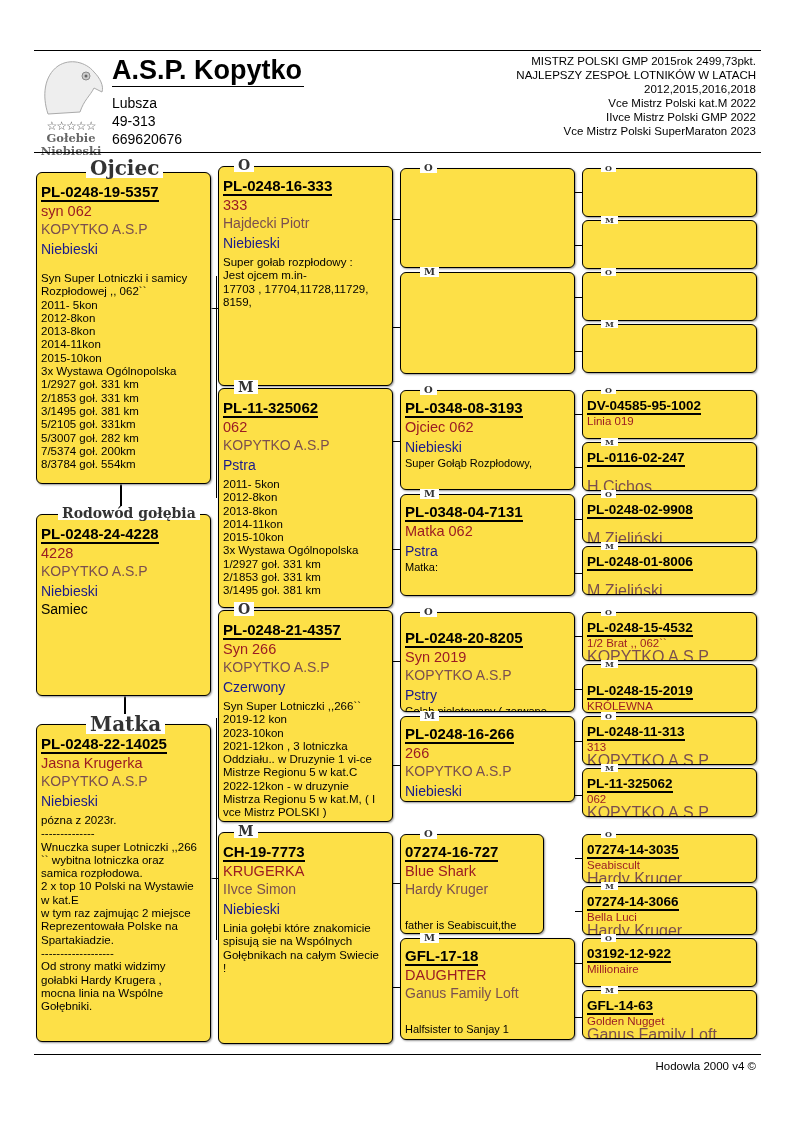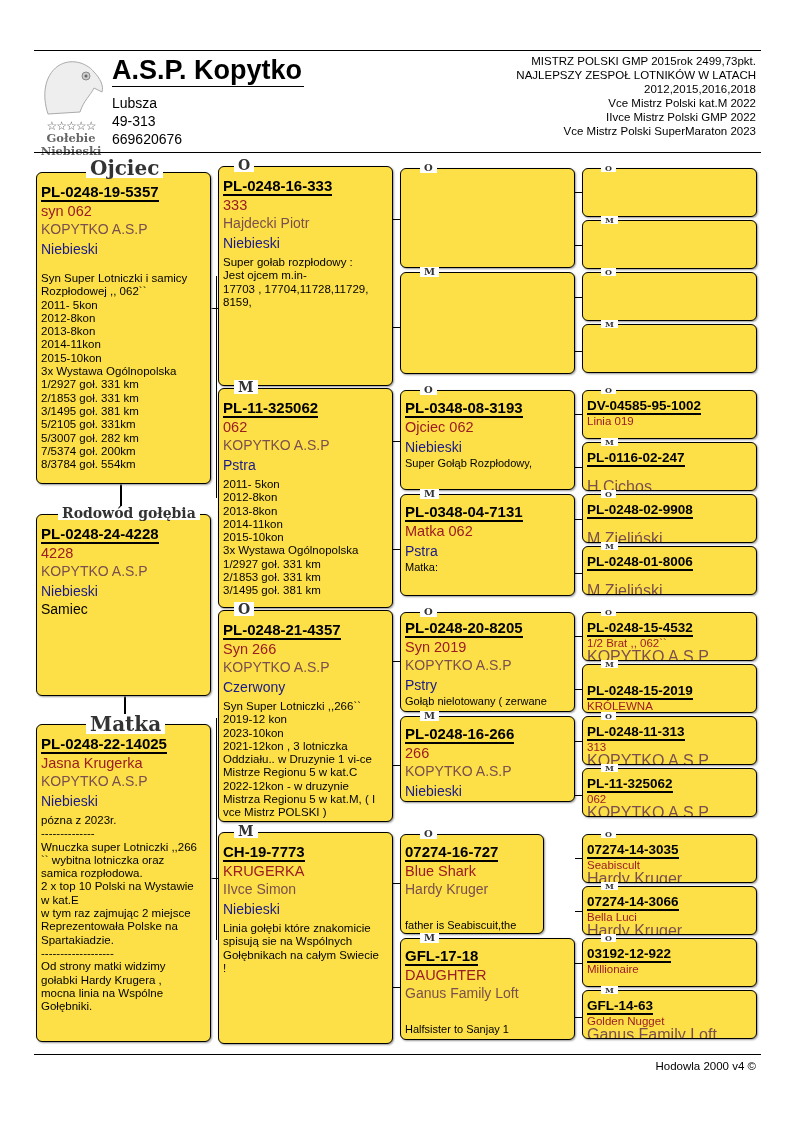--- a/index.html
+++ b/index.html
@@ -169,21 +169,21 @@
     <div class="hline" style="left: 575px; top: 296.5px; width: 7px;"></div>
     <div class="hline" style="left: 575px; top: 350.56px; width: 7px;"></div>
     <div class="box sm" style="left: 400px; top: 390px; width: 175px; height: 100px; padding-top: 8px;"><div class="ring">PL-0348-08-3193</div><div class="name">Ojciec 062</div><div class="owner"></div><div class="color" style="min-height: 18px;">Niebieski</div><div class="notes" style="font-size: 11px; margin-top: 1px;">Super Gołąb Rozpłodowy,</div></div>
     <div class="legend sml" style="left: 420px; top: 385px;">O</div>
     <div class="hline" style="left: 575px; top: 414px; width: 7px;"></div>
     <div class="hline" style="left: 575px; top: 467.04px; width: 7px;"></div>
     <div class="box sm" style="left: 400px; top: 494px; width: 175px; height: 102px; padding-top: 8px;"><div class="ring">PL-0348-04-7131</div><div class="name">Matka 062</div><div class="owner"></div><div class="color" style="min-height: 18px;">Pstra</div><div class="notes" style="font-size: 11px; margin-top: 1px;">Matka:</div></div>
     <div class="legend sml" style="left: 420px; top: 489px;">M</div>
     <div class="hline" style="left: 575px; top: 518.5px; width: 7px;"></div>
     <div class="hline" style="left: 575px; top: 572.56px; width: 7px;"></div>
-    <div class="box sm" style="left: 400px; top: 612px; width: 175px; height: 100px; padding-top: 6px;"><div class="ring">PL-0248-20-8205</div><div class="name">Syn 2019</div><div class="owner">KOPYTKO A.S.P</div><div class="color" style="min-height: 18px;">Pstry</div><div class="notes" style="font-size: 11px; margin-top: 1px;">Gołąb nielotowany ( zerwane</div></div>
+    <div class="box sm" style="left: 400px; top: 612px; width: 175px; height: 100px; padding-top: 16px;"><div class="ring">PL-0248-20-8205</div><div class="name">Syn 2019</div><div class="owner">KOPYTKO A.S.P</div><div class="color" style="min-height: 18px;">Pstry</div><div class="notes" style="font-size: 11px; margin-top: 1px;">Gołąb nielotowany ( zerwane</div></div>
     <div class="legend sml" style="left: 420px; top: 607px;">O</div>
     <div class="hline" style="left: 575px; top: 636px; width: 7px;"></div>
     <div class="hline" style="left: 575px; top: 689.04px; width: 7px;"></div>
     <div class="box sm" style="left: 400px; top: 716px; width: 175px; height: 86px; padding-top: 8px;"><div class="ring">PL-0248-16-266</div><div class="name">266</div><div class="owner">KOPYTKO A.S.P</div><div class="color" style="min-height: 18px;">Niebieski</div><div class="notes" style="font-size: 11px; margin-top: 1px;">2019-12 kon</div></div>
     <div class="legend sml" style="left: 420px; top: 711px;">M</div>
     <div class="hline" style="left: 575px; top: 740.5px; width: 7px;"></div>
     <div class="hline" style="left: 575px; top: 794.56px; width: 7px;"></div>
     <div class="box sm" style="left: 400px; top: 834px; width: 144px; height: 100px; padding-top: 8px;"><div class="ring">07274-16-727</div><div class="name">Blue Shark</div><div class="owner">Hardy Kruger</div><div class="color" style="min-height: 18px;"></div><div class="notes" style="font-size: 11px; margin-top: 1px;">father is Seabiscuit,the best</div></div>
     <div class="legend sml" style="left: 420px; top: 829px;">O</div>
     <div class="hline" style="left: 575px; top: 858px; width: 7px;"></div>

